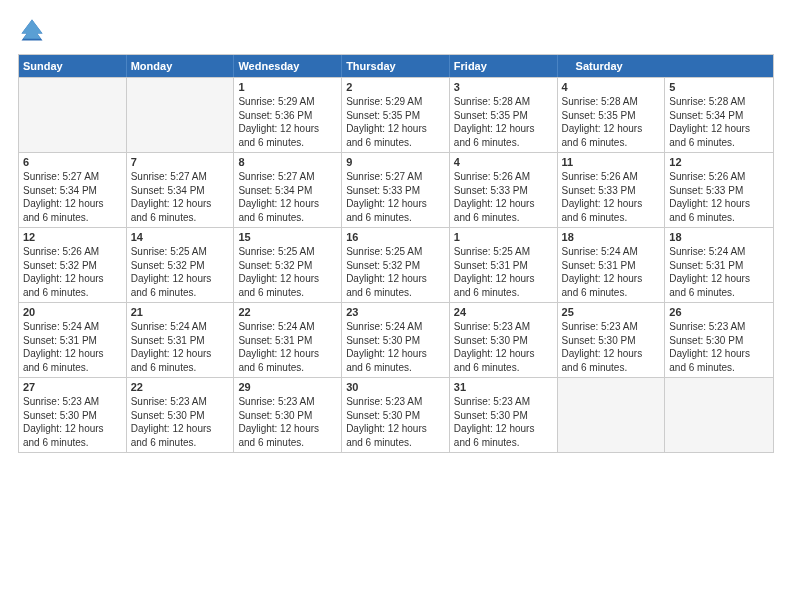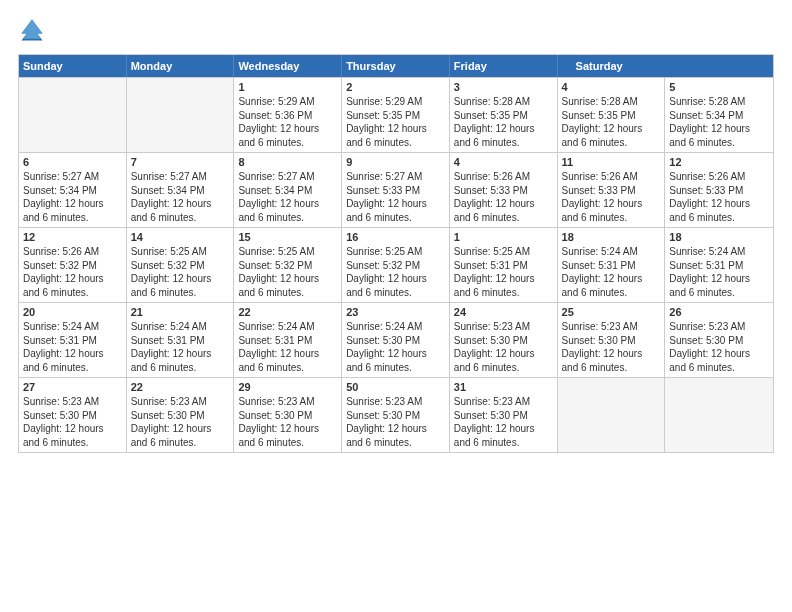--- a/index.html
+++ b/index.html
@@ -267,21 +267,21 @@
           </div>
           <div class="cal-cell">
             <span class="day-num">22</span>
             <div class="cell-text">Sunrise: 5:23 AM<br>Sunset: 5:30 PM<br>Daylight: 12 hours<br>and 6 minutes.</div>
           </div>
           <div class="cal-cell">
             <span class="day-num">29</span>
             <div class="cell-text">Sunrise: 5:23 AM<br>Sunset: 5:30 PM<br>Daylight: 12 hours<br>and 6 minutes.</div>
           </div>
           <div class="cal-cell">
-            <span class="day-num">50</span>
+            <span class="day-num">30</span>
             <div class="cell-text">Sunrise: 5:23 AM<br>Sunset: 5:30 PM<br>Daylight: 12 hours<br>and 6 minutes.</div>
           </div>
           <div class="cal-cell">
             <span class="day-num">31</span>
             <div class="cell-text">Sunrise: 5:23 AM<br>Sunset: 5:30 PM<br>Daylight: 12 hours<br>and 6 minutes.</div>
           </div>
           <div class="cal-cell empty"></div>
           <div class="cal-cell empty"></div>
         </div>
       </div>

